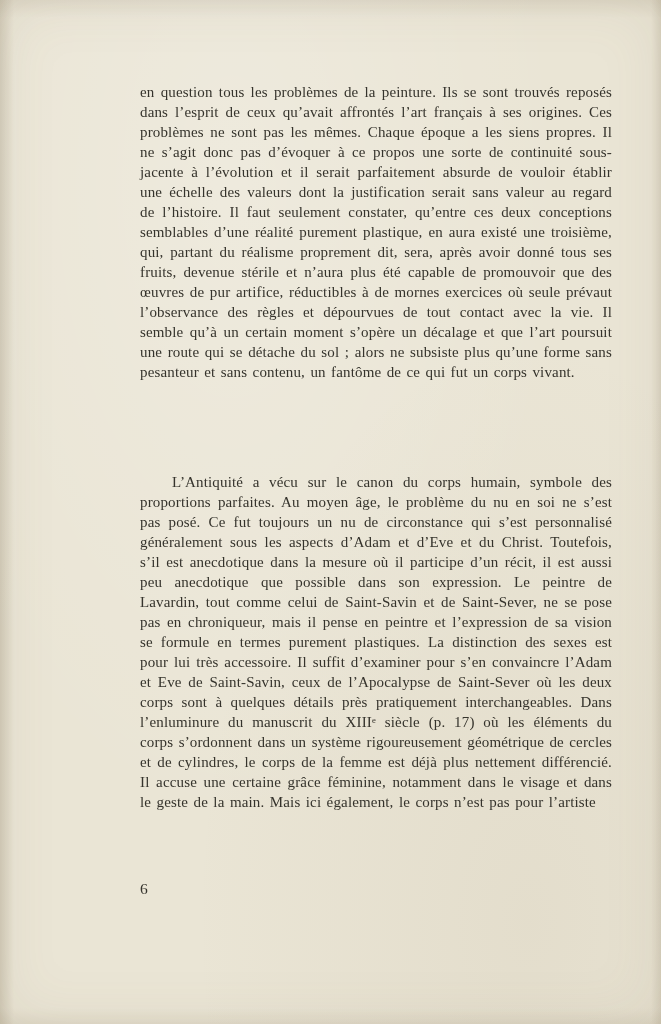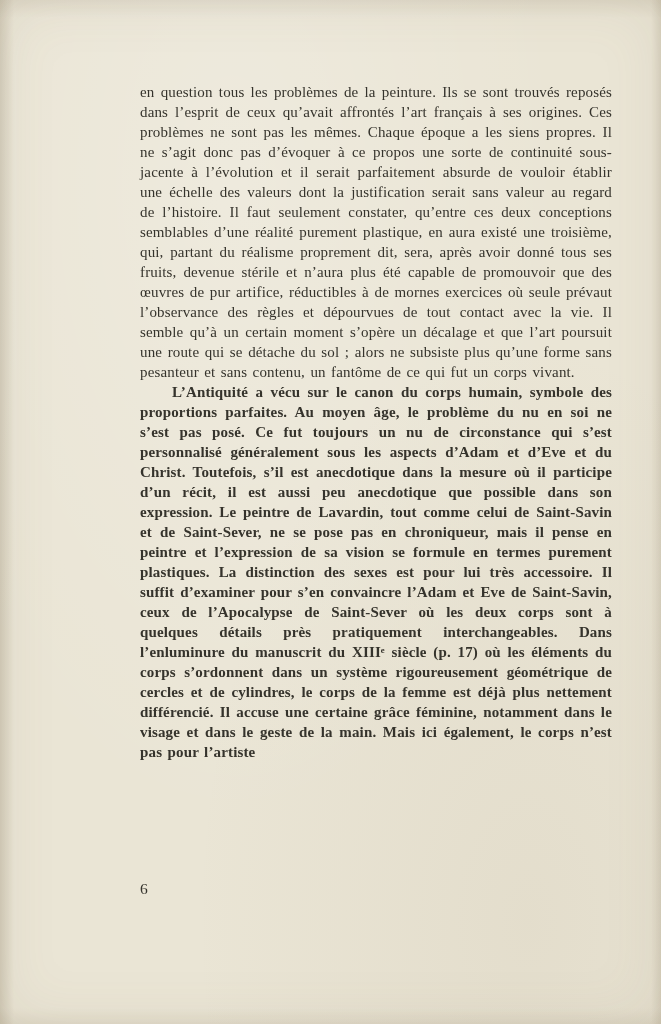--- a/index.html
+++ b/index.html
@@ -35,22 +35,22 @@
     font-size:15px;
     line-height:20px;
     text-align:justify;
     letter-spacing:0.15px;
     word-spacing:1.5px;
   }
   .para{
     text-align:justify;
   }
   .para.second{
+    margin-top:90px;
     text-indent:32px;
-    font-weight:bold;
   }
   .page-number{
     position:absolute;
     left:140px;
     top:880px;
     color:var(--ink);
     font-size:15.5px;
   }
 </style>
 </head>

